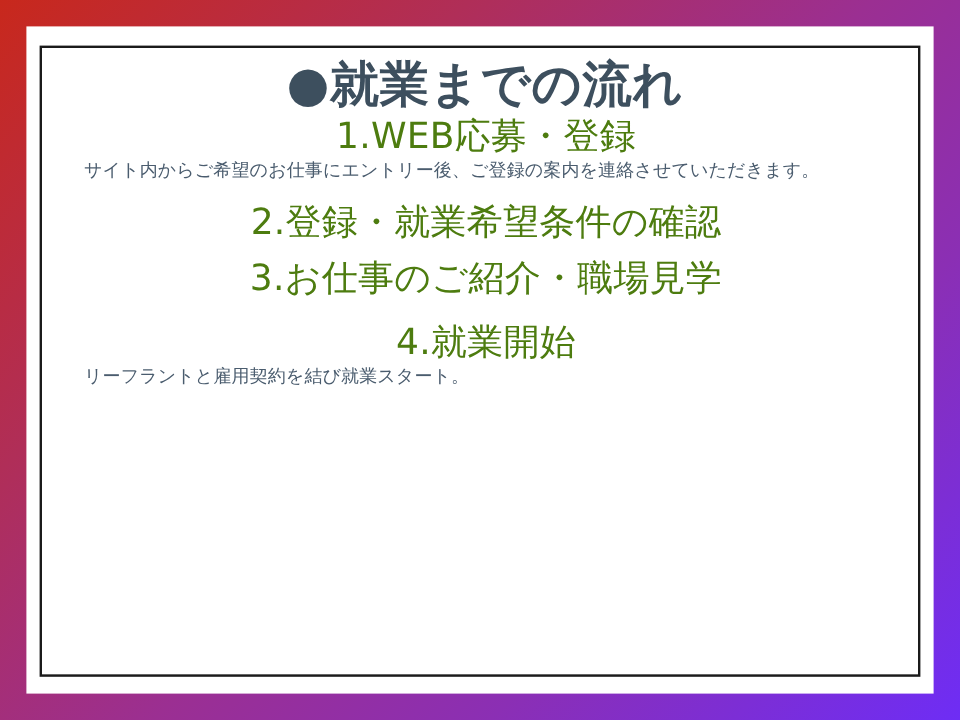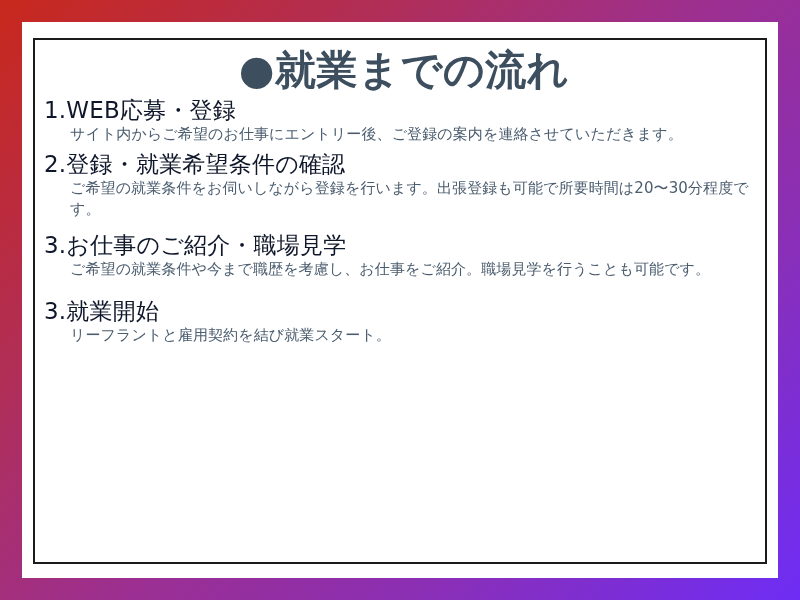--- a/index.html
+++ b/index.html
@@ -78,66 +78,65 @@
     line-height: 1;
     margin: 12px 0 6px 0;
     white-space: nowrap;
   }
 
   .step {
     margin: 0 0 0 0;
     padding: 0 6px 0 8px;
   }
   .step-heading {
-    font-size: 23px;
+    font-size: 30px;
     font-weight: normal;
-    color: #0f172a;
+    color: #4d7c0f;
     line-height: 1.16;
     letter-spacing: 0.2px;
     white-space: nowrap;
+    text-align: center;
   }
   .step-body {
     font-size: 15px;
     font-weight: normal;
     color: #4a5c6e;
     line-height: 1.42;
     letter-spacing: 0.1px;
     padding-left: 26px;
     padding-right: 2px;
   }
   .step-1 { margin-top: 4px; }
-  .step-2 { margin-top: 6px; }
+  .step-2 { margin-top: 16px; }
   .step-3 { margin-top: 12px; }
   .step-4 { margin-top: 18px; }
 </style>
 </head>
 <body>
 
 <div id="slide">
   <div id="card">
     <div id="frame"></div>
     <div id="content">
 
       <div id="slide-title">●就業までの流れ</div>
 
       <div class="step step-1">
         <div class="step-heading">1.WEB応募・登録</div>
         <div class="step-body">サイト内からご希望のお仕事にエントリー後、ご登録の案内を連絡させていただきます。</div>
       </div>
 
       <div class="step step-2">
         <div class="step-heading">2.登録・就業希望条件の確認</div>
-        <div class="step-body">ご希望の就業条件をお伺いしながら登録を行います。出張登録も可能で所要時間は20〜30分程度です。</div>
       </div>
 
       <div class="step step-3">
         <div class="step-heading">3.お仕事のご紹介・職場見学</div>
-        <div class="step-body">ご希望の就業条件や今まで職歴を考慮し、お仕事をご紹介。職場見学を行うことも可能です。</div>
       </div>
 
       <div class="step step-4">
-        <div class="step-heading">3.就業開始</div>
+        <div class="step-heading">4.就業開始</div>
         <div class="step-body">リーフラントと雇用契約を結び就業スタート。</div>
       </div>
 
     </div>
   </div>
 </div>
 
 </body></html>

